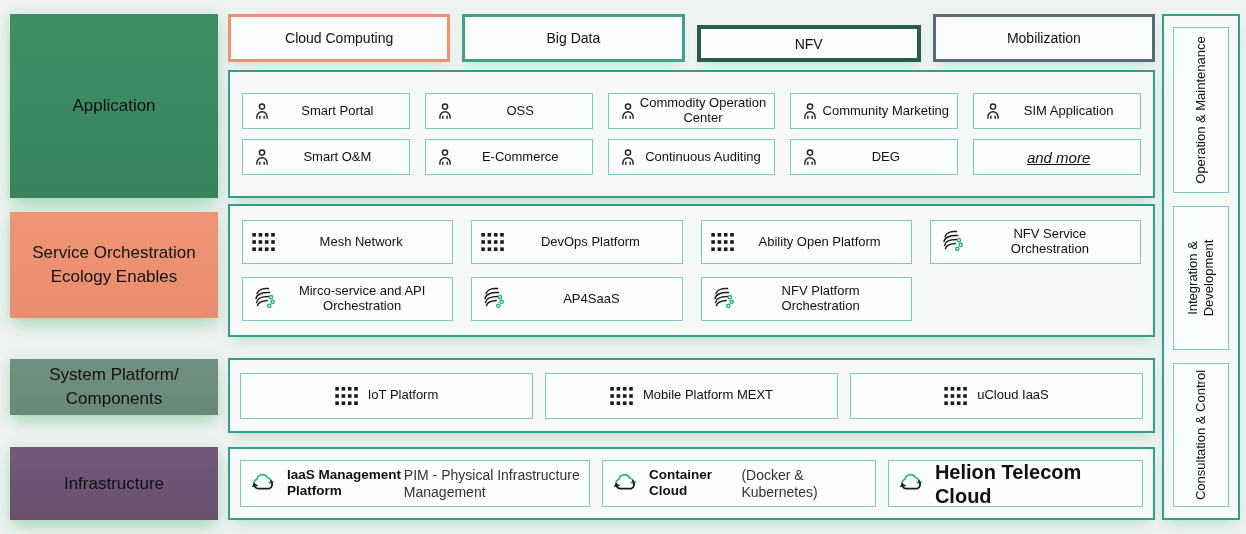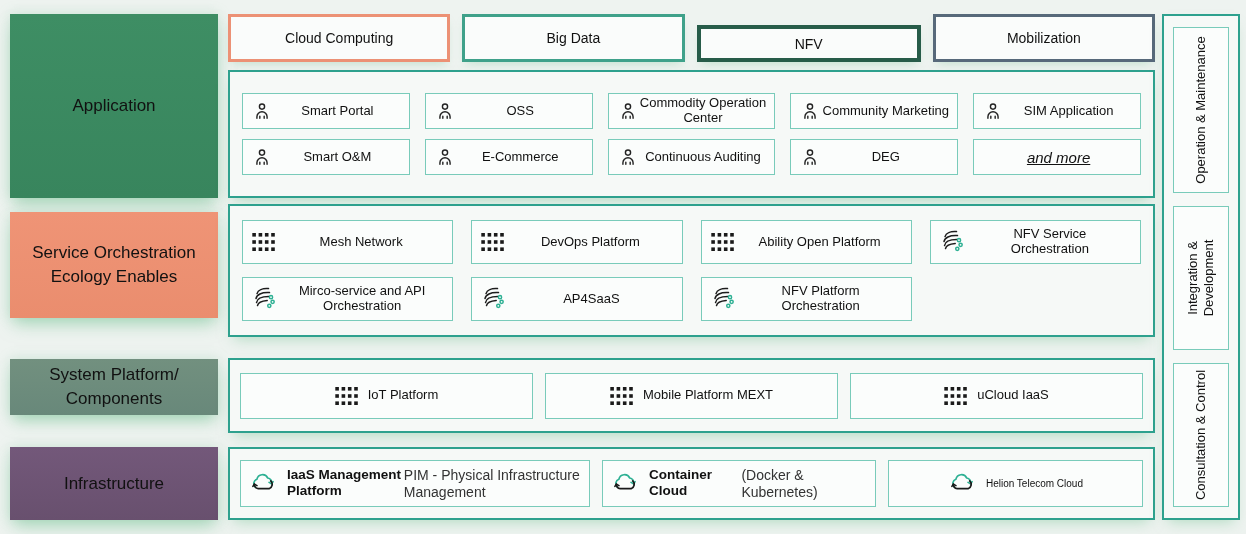--- a/index.html
+++ b/index.html
@@ -47,21 +47,21 @@
 
   .lbl{flex:1;text-align:center;font-size:13px;line-height:1.15;}
   .sys-panel .lbl{flex:none;}
   .narrow .lbl{max-width:122px;margin:9px auto;}
   .more-cell{justify-content:center;}
   .more{font-size:15px;font-style:italic;text-decoration:underline;}
 
   .ic{flex:none;}
   .tx{display:flex;flex-direction:row;justify-content:center;line-height:1.2;text-align:left;}
   .t1{font-size:13.5px;font-weight:700;}
-  .t1.rg{font-weight:400;font-size:10px;}
+  .t1.rg{font-weight:700;font-size:20px;}
   .t2{font-size:14px;color:#333;}
   .t2:empty{display:none;}
 
   
   .side-panel{position:absolute;left:1162px;top:14px;width:78px;height:506px;border:2px solid #2ea18e;
               background:#f6f9f7;box-sizing:border-box;display:flex;flex-direction:column;gap:13px;
               padding:11px 9px;box-shadow:0 8px 13px -6px rgba(120,195,150,.5);}
   .side-box{position:relative;border:1px solid #79cbba;background:#fbfdfc;}
   .side-box.b1{height:164px;}
   .side-box.b2{height:142px;}

